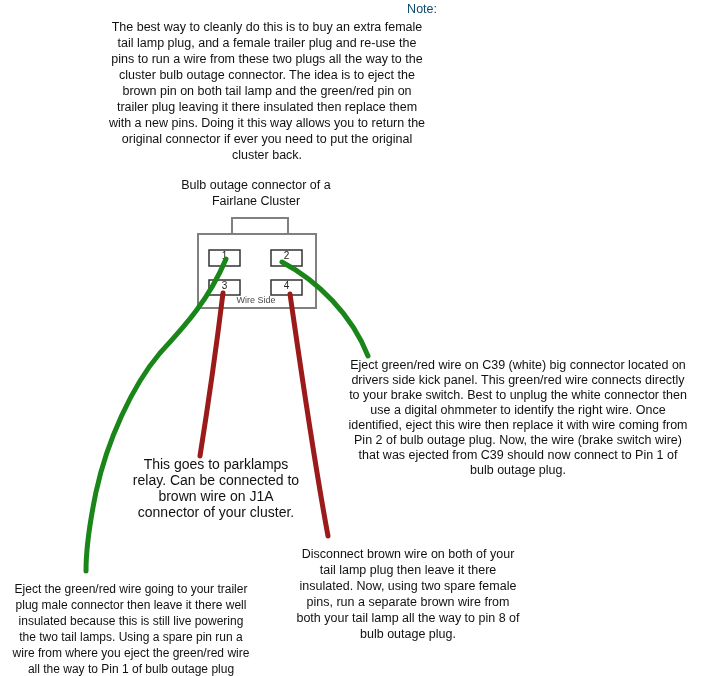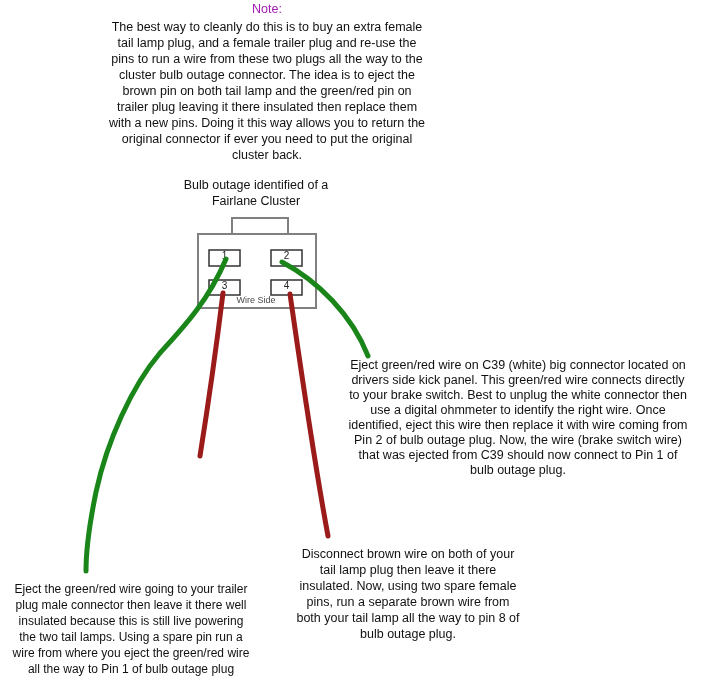--- a/index.html
+++ b/index.html
@@ -61,44 +61,48 @@
     <text class="pin-num" x="286.5" y="289" text-anchor="middle">4</text>
 
     <text class="wire-side" x="256" y="303" text-anchor="middle">Wire Side</text>
 
     <path class="wire" d="M 226 259 C 208 302, 181 330, 160 353 C 132 386, 107 441, 96 492 C 89 526, 86 549, 86 571" style="stroke: rgb(26, 134, 26);"></path>
     <path class="wire" d="M 282 262 C 318 281, 352 315, 368 356" style="stroke: rgb(26, 134, 26);"></path>
     <path class="wire" d="M 223 293 C 216 350, 207 412, 200 456" style="stroke: rgb(155, 27, 27);"></path>
     <path class="wire" d="M 290 294 C 301 370, 313 455, 328 536" style="stroke: rgb(155, 27, 27);"></path>
   </svg>
 
-  <div class="note-title" style="color: #a21caf;">Note:</div>
+  <div class="note-title" style="color: #0c4a6e; text-align: right;">Note:</div>
 
   <div class="txt note-body">The best way to cleanly do this is to buy an extra female
 tail lamp plug, and a female trailer plug and re-use the
 pins to run a wire from these two plugs all the way to the
 cluster bulb outage connector.  The idea is to eject the
 brown pin on both tail lamp and the green/red pin on
 trailer plug leaving it there insulated then replace them
 with a new pins. Doing it this way allows you to return the
 original connector if ever you need to put the original
 cluster back.</div>
 
-  <div class="txt diagram-title">Bulb outage identified of a
+  <div class="txt diagram-title">Bulb outage connector of a
 Fairlane Cluster</div>
 
   <div class="txt ann-right">Eject green/red wire on C39 (white) big connector located on
 drivers side kick panel. This green/red wire connects directly
 to your brake switch. Best to unplug the white connector then
 use a digital ohmmeter to identify the right wire.  Once
 identified, eject this wire then replace it with wire coming from
 Pin 2 of bulb outage plug.  Now, the wire (brake switch wire)
 that was ejected from C39 should now connect to Pin 1 of
 bulb outage plug.</div>
 
+  <div class="txt ann-middle">This goes to parklamps
+relay. Can be connected to
+brown wire on J1A
+connector of your cluster.</div>
 
   <div class="txt ann-bottom-right">Disconnect brown wire on both of your
 tail lamp plug then leave it there
 insulated. Now, using two spare female
 pins, run a separate brown wire from
 both your tail lamp all the way to pin 8 of
 bulb outage plug.</div>
 
   <div class="txt ann-bottom-left">Eject the green/red wire going to your trailer
 plug male connector then leave it there well

